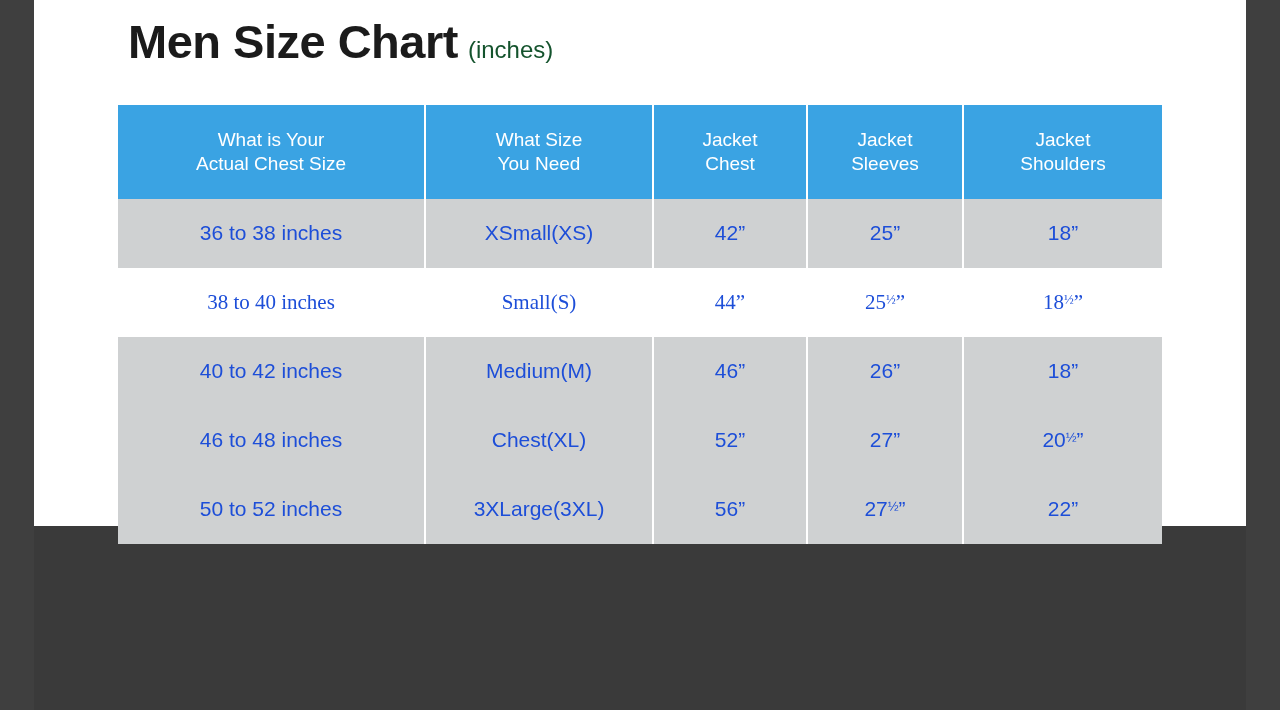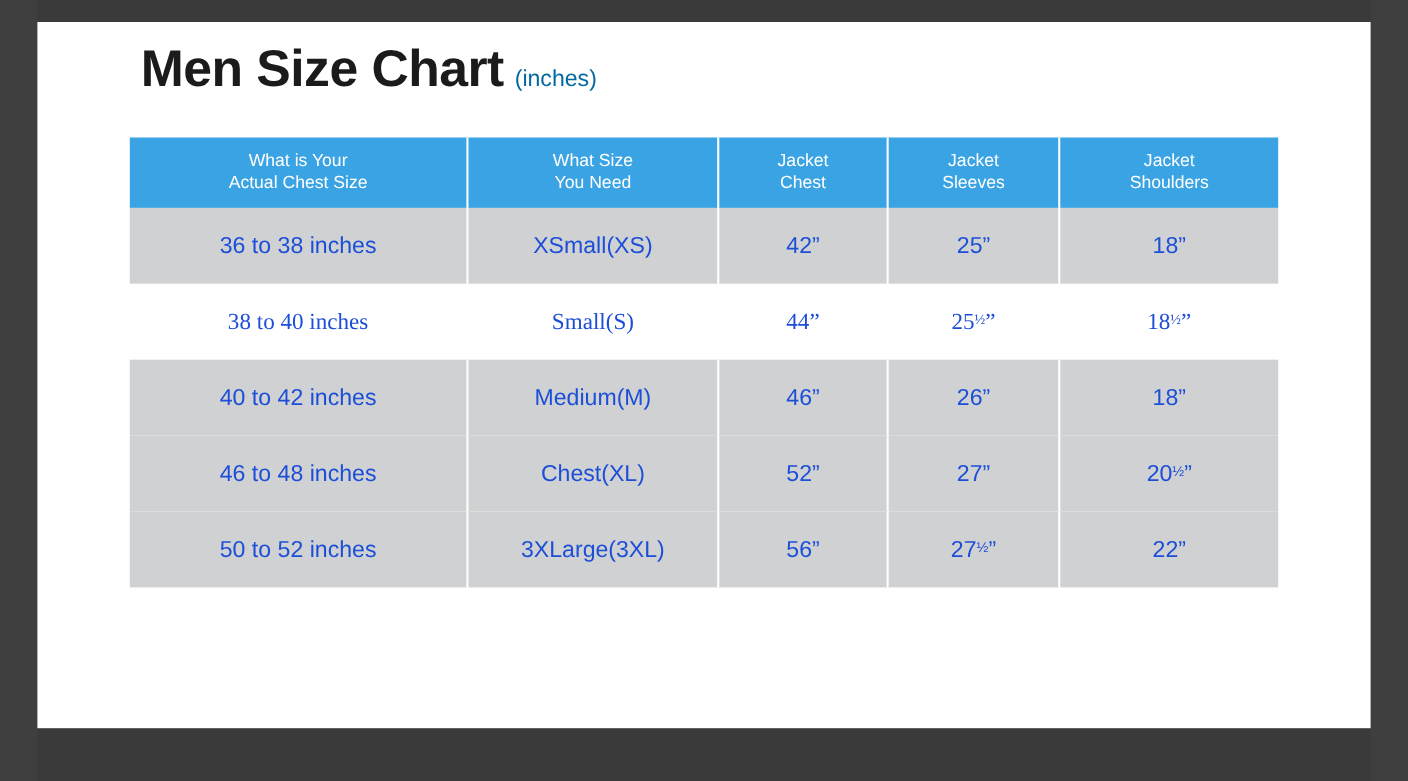--- a/index.html
+++ b/index.html
@@ -28,23 +28,22 @@
     background: #3f3f3f;
   }
   .rail.left { left: 0; }
   .rail.right { right: 0; }
 
   .sheet {
     position: absolute;
     left: 34px;
     top: 0;
     width: 1212px;
-    height: 642px;
+    height: 526px;
     background: #ffffff;
-    margin-top: 20px;
   }
   .sheet-inner {
     position: absolute;
     left: 0;
     top: 0;
     right: 0;
     bottom: 0;
     padding: 0;
   }
 
@@ -57,41 +56,41 @@
     gap: 10px;
   }
   .title-main {
     font-size: 47px;
     font-weight: bold;
     color: #1b1b1b;
     letter-spacing: -0.5px;
     line-height: 1;
   }
   .title-sub {
-    font-size: 21px;
-    color: #0369a1;
+    font-size: 24px;
+    color: #14532d;
     line-height: 1;
   }
 
   table.size-chart {
     position: absolute;
     left: 84px;
     top: 105px;
     width: 1044px;
     border-collapse: separate;
     border-spacing: 0;
     table-layout: fixed;
   }
   table.size-chart th {
     background: #3aa3e3;
     color: #ffffff;
     font-weight: normal;
-    font-size: 16px;
+    font-size: 19px;
     line-height: 1.25;
-    padding: 12px 4px;
+    padding: 23px 4px;
     text-align: center;
     vertical-align: middle;
     border-right: 2px solid #ffffff;
   }
   table.size-chart th:last-child { border-right: none; }
 
   table.size-chart td {
     font-size: 21px;
     color: #1d4ed8;
     text-align: center;

